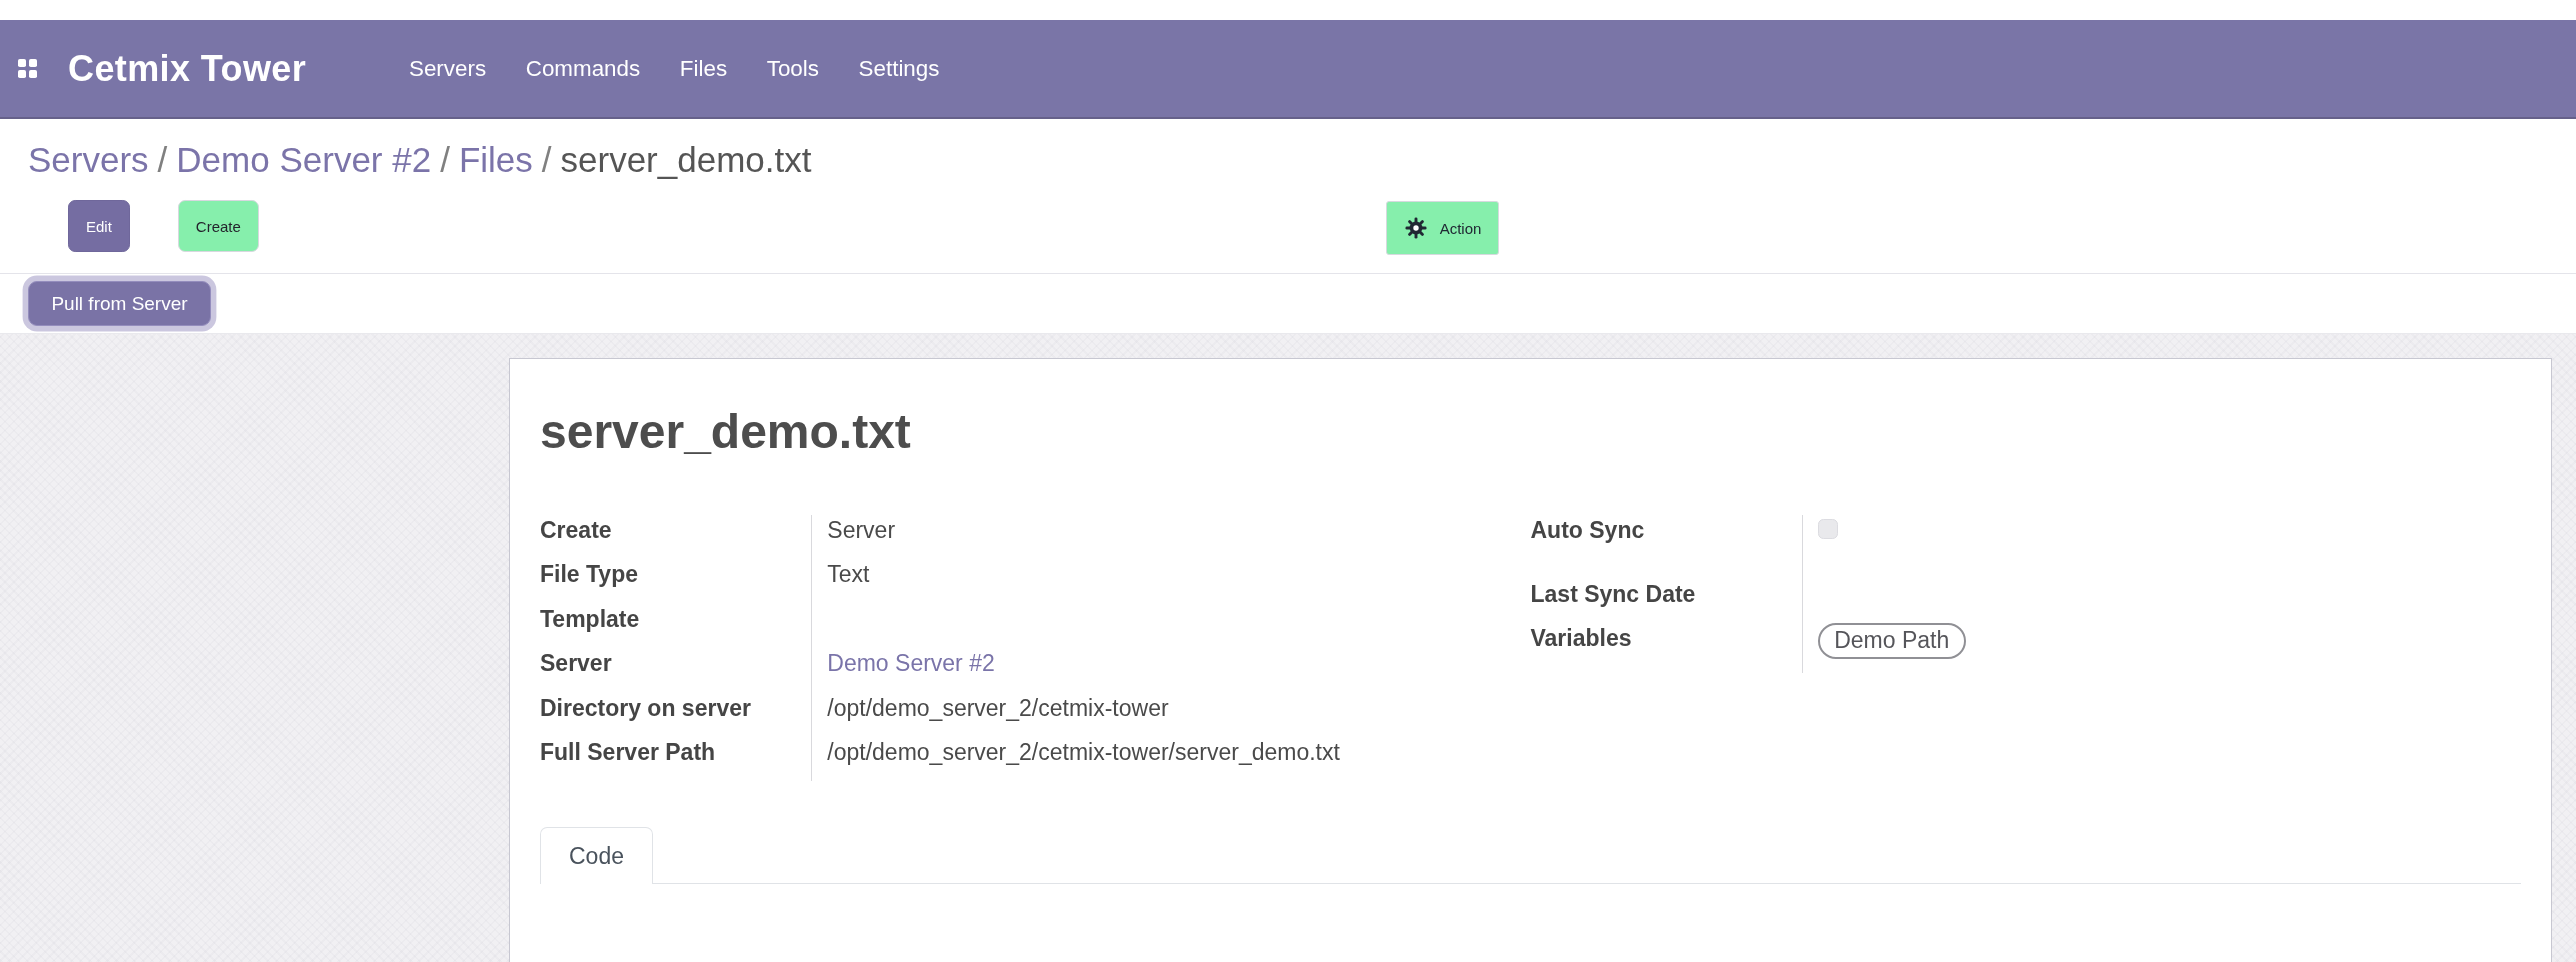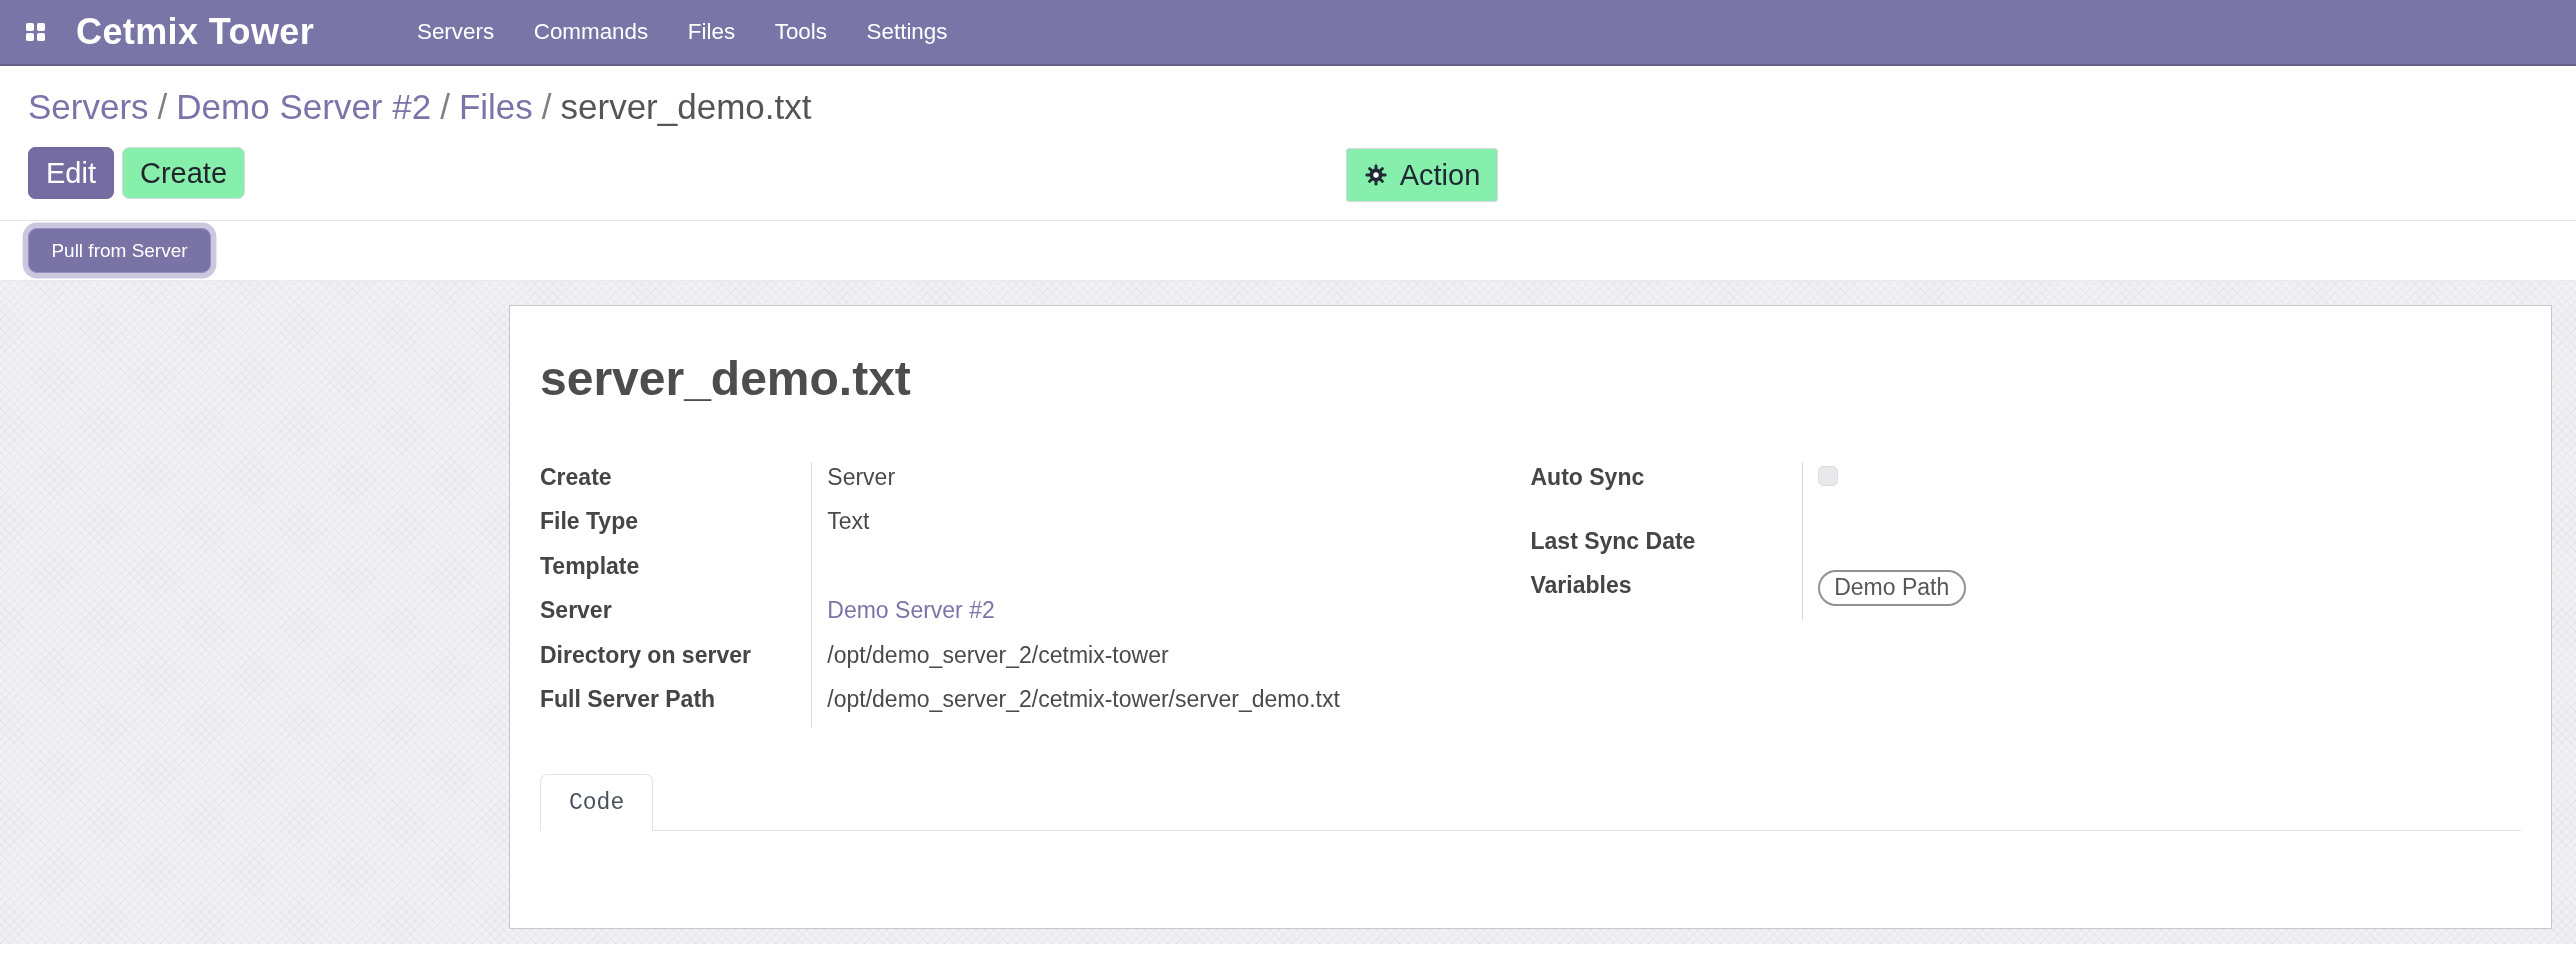--- a/index.html
+++ b/index.html
@@ -1,37 +1,37 @@
 <!DOCTYPE html>
 <html style="font-size:14.4px"><head>
 <meta charset="utf-8">
 <style>
   * { margin:0; padding:0; box-sizing:border-box; }
   html,body { width:2576px; height:962px; overflow:hidden;
     font-family:"Liberation Sans", sans-serif; background:#fff; color:#4a4a4a; }
 
   
-  .navbar { height:66px; background:#7a75a7; border-bottom:2.7px solid #66618a;
-    display:flex; align-items:center; padding:0 26px; }
+  .navbar { height:99px; background:#7a75a7; border-bottom:2.7px solid #66618a;
+    display:flex; align-items:center; padding:0 18px;margin-top:20px; }
   .apps-icon { width:20px; height:19px; display:grid;
     grid-template-columns:8px 8px; grid-template-rows:8px 8px; gap:2.7px; cursor:pointer; }
   .apps-icon span { background:#fff; border-radius:1.8px; }
   .brand { color:#fff; font-size:36px; font-weight:700; margin-left:30px; letter-spacing:0.4px; }
   .nav-menu { display:flex; margin-left:101px; gap:36px; }
   .nav-item { color:#fff; font-size:22.4px; cursor:pointer; padding:5.4px 1.8px; }
 
   
   .control-panel { height:154px; background:#fff; padding:23px 0 0 28px; position:relative; }
   .breadcrumb { font-size:35px; line-height:36px; white-space:nowrap; }
   .bc-link { color:#7b74a9; cursor:pointer; }
   .bc-sep { color:#808080; margin:0 9px; }
   .bc-current { color:#555; }
   .btn-row { margin-top:22.4px; display:flex; gap:8px; }
-  .btn { height:52px; border-radius:7.2px; font-size:29px; padding:0 17px;
-    display:inline-flex; align-items:center; justify-content:center; cursor:pointer; }
+  .btn { height:52px; border-radius:7.2px; font-size:15px; padding:0 17px;
+    display:inline-flex; align-items:center; justify-content:center; cursor:pointer;margin-left:40px; }
   .btn-primary { background:#756da2; color:#fff; border:0.9px solid #6f679b; }
   .btn-default { background:#86efac; color:#24242c; border:0.9px solid #d8d8df; }
   .btn-action { position:absolute; left:1346px; top:82px; height:54px; gap:11.7px; color:#202833;
     border:0.9px solid #d6dade; border-radius:3px; }
   .gear-svg { display:block; }
 
   
   .statusbar { height:61px; background:#fff; border-top:0.9px solid #e4e4ea;
     border-bottom:0.9px solid #e9e9ed; display:flex; align-items:center; padding-left:28px; }
   .btn-pull { height:45px; background:#7a73a6; color:#fff; font-size:19px;
@@ -59,21 +59,21 @@
   .o-checkbox { width:20.6px; height:20.6px; margin-top:3.6px; background:#e9e9ec;
     border:0.9px solid #dcdce1; border-radius:5.4px; cursor:pointer; }
   .o-tag { display:inline-block; border:2.7px solid #909095; border-radius:897px;
     padding:0 14.4px 1.8px; color:#55555a; font-size:23px; line-height:30px; }
 
   
   .notebook { margin-top:46px; }
   .nav-tabs { border-bottom:0.9px solid #e0e3e7; display:flex; }
   .tab { display:inline-flex; align-items:center; height:57px; padding:0 28px;
     font-size:23px; color:#49525c; cursor:pointer; margin-bottom:-0.9px;
-    border:0.9px solid transparent; border-bottom:none;font-family:Liberation Mono, monospace; }
+    border:0.9px solid transparent; border-bottom:none; }
   .tab.active { background:#fff; border-color:#e0e3e7; border-radius:7.2px 7.2px 0 0; }
   .tab-pane { min-height:90px; background:#fff; }
 </style>
 </head>
 <body>
 
 <div class="navbar">
   <div class="apps-icon">
     <span></span>
       <span></span>

